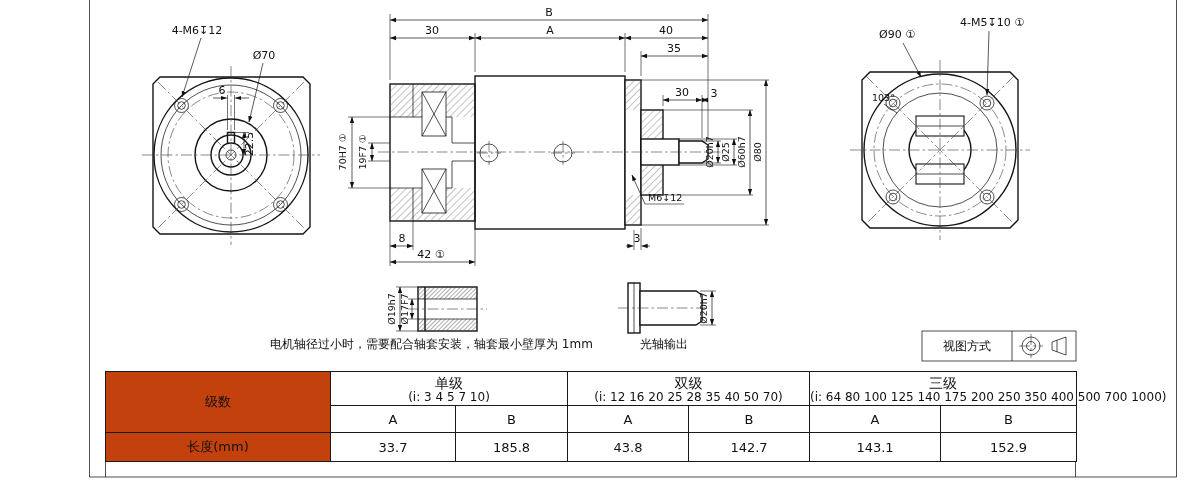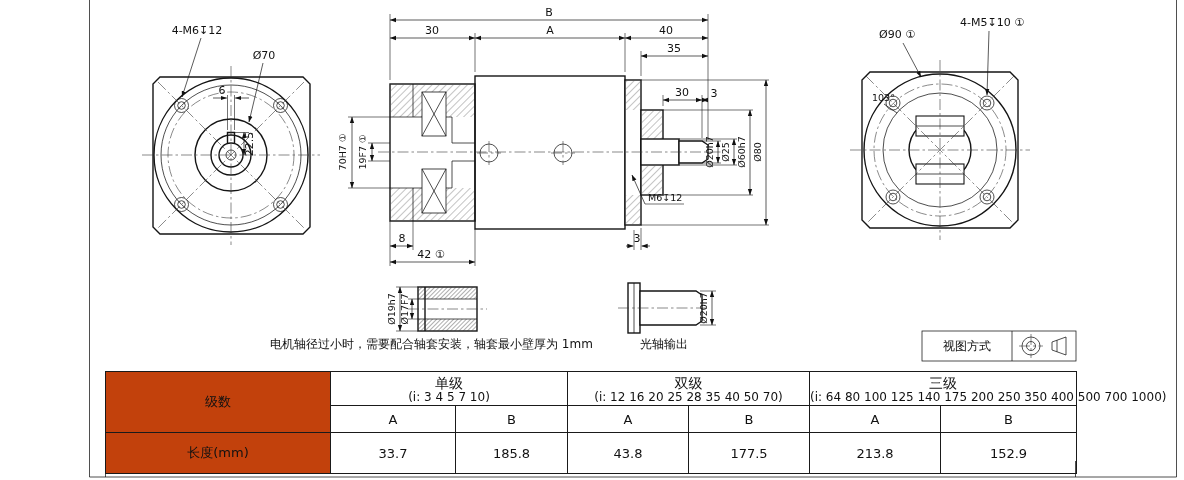--- a/index.html
+++ b/index.html
@@ -312,23 +312,23 @@
       </td>
     </tr>
     <tr style="height:27px">
       <td>A</td>
       <td>B</td>
       <td>A</td>
       <td>B</td>
       <td>A</td>
       <td>B</td>
     </tr>
-    <tr style="height:41px">
+    <tr style="height:29px">
       <td class="hd">长度(mm)</td>
       <td>33.7</td>
       <td>185.8</td>
       <td>43.8</td>
-      <td>177.5</td>
-      <td>213.8</td>
+      <td>142.7</td>
+      <td>143.1</td>
       <td>152.9</td>
     </tr>
   </tbody>
 </table>
 
 </body></html>

